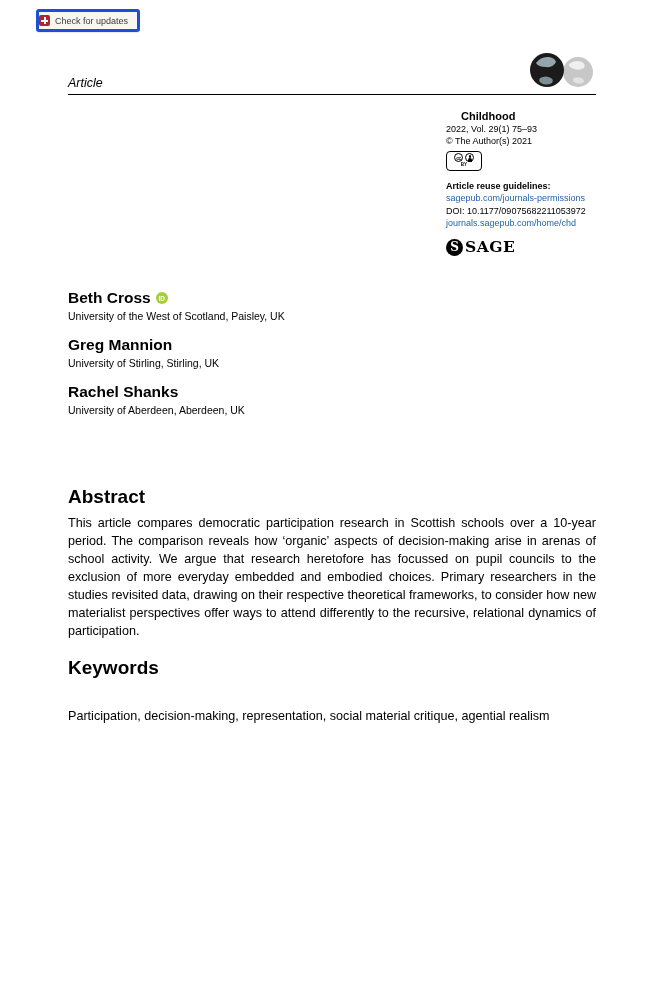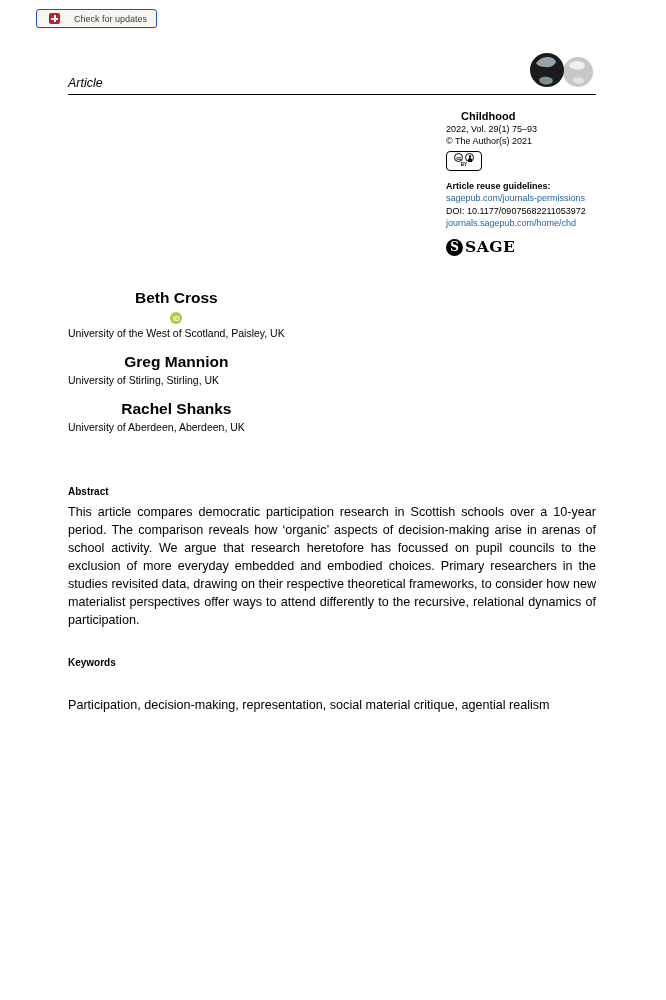--- a/index.html
+++ b/index.html
@@ -13,23 +13,23 @@
   body{
     width:666px;height:1000px;overflow:hidden;
     font-family:"Liberation Sans",sans-serif;color:#000;
     position:relative;
   }
   .page{position:absolute;inset:0;background:#fff;}
 
   
   .check-badge{
     position:absolute;left:36px;top:9px;
-    display:inline-flex;align-items:center;gap:14px;
-    padding:3px 9px 3px 12px;
-    background:#f7f6f1;border:1px solid #1d4ed8;border-radius:3px;
+    display:inline-flex;align-items:center;gap:5px;
+    padding:3px 9px 3px 0;
+    background:#f7f6f1;border:3px solid #1d4ed8;border-radius:3px;
     box-shadow:0 1px 1px rgba(0,0,0,.08);
     font-size:9px;color:#3a3a3a;cursor:pointer;
   }
   .crossmark-icon{position:relative;width:11px;height:11px;background:var(--crossmark);border-radius:2px;display:inline-block;}
   .crossmark-icon .cm-v{position:absolute;left:4.5px;top:2px;width:2px;height:7px;background:#fff;}
   .crossmark-icon .cm-h{position:absolute;left:2px;top:4.5px;width:7px;height:2px;background:#fff;}
 
   
   .article-label{position:absolute;left:68px;top:76px;font-style:italic;font-size:12.5px;}
   .globes{position:absolute;left:528px;top:50px;width:70px;height:42px;}
@@ -60,28 +60,28 @@
   .cc-by{font-size:4.5px;line-height:4.5px;font-weight:bold;}
 
   .sage-logo{margin-top:9px;display:flex;align-items:center;gap:2px;}
   .sage-s{width:17px;height:17px;border-radius:50%;background:#000;color:#fff;font-weight:bold;
     font-family:"DejaVu Serif",serif;font-size:12px;display:flex;align-items:center;justify-content:center;}
   .sage-text{font-family:"DejaVu Serif",serif;font-weight:bold;font-size:15.5px;letter-spacing:.5px;}
 
   
   .authors{position:absolute;left:68px;top:289px;}
   .author{margin-bottom:14px;}
-  .author-name{font-size:15.5px;font-weight:bold;display:flex;align-items:center;gap:5px;flex-direction:column;}
+  .author-name{font-size:15.5px;font-weight:bold;display:flex;align-items:center;gap:5px;}
   .orcid-icon{width:12px;height:12px;border-radius:50%;background:var(--orcid);color:#fff;
     font-size:6.5px;font-weight:bold;display:inline-flex;align-items:center;justify-content:center;cursor:pointer;}
   .affiliation{font-size:10.5px;margin-top:3px;}
 
   
   .abstract{position:absolute;left:68px;top:486px;width:528px;}
-  .section-heading{font-size:10px;font-weight:bold;margin:0 0 6px 0;}
+  .section-heading{font-size:19px;font-weight:bold;margin:0 0 6px 0;}
   .abstract-text{font-size:12.6px;line-height:18px;text-align:justify;}
   .keywords{position:absolute;left:68px;top:657px;width:528px;}
   .keywords-text{font-size:12.6px;line-height:18px;margin-top:28px;}
 
   
   .footer{position:absolute;left:68px;top:841px;width:528px;border-top:1.6px solid var(--rule);
     padding-top:6px;font-size:10.5px;line-height:15px;}
   .footer-heading{font-weight:bold;}
   .email-link{color:var(--link);text-decoration:none;cursor:pointer;}
 </style>

